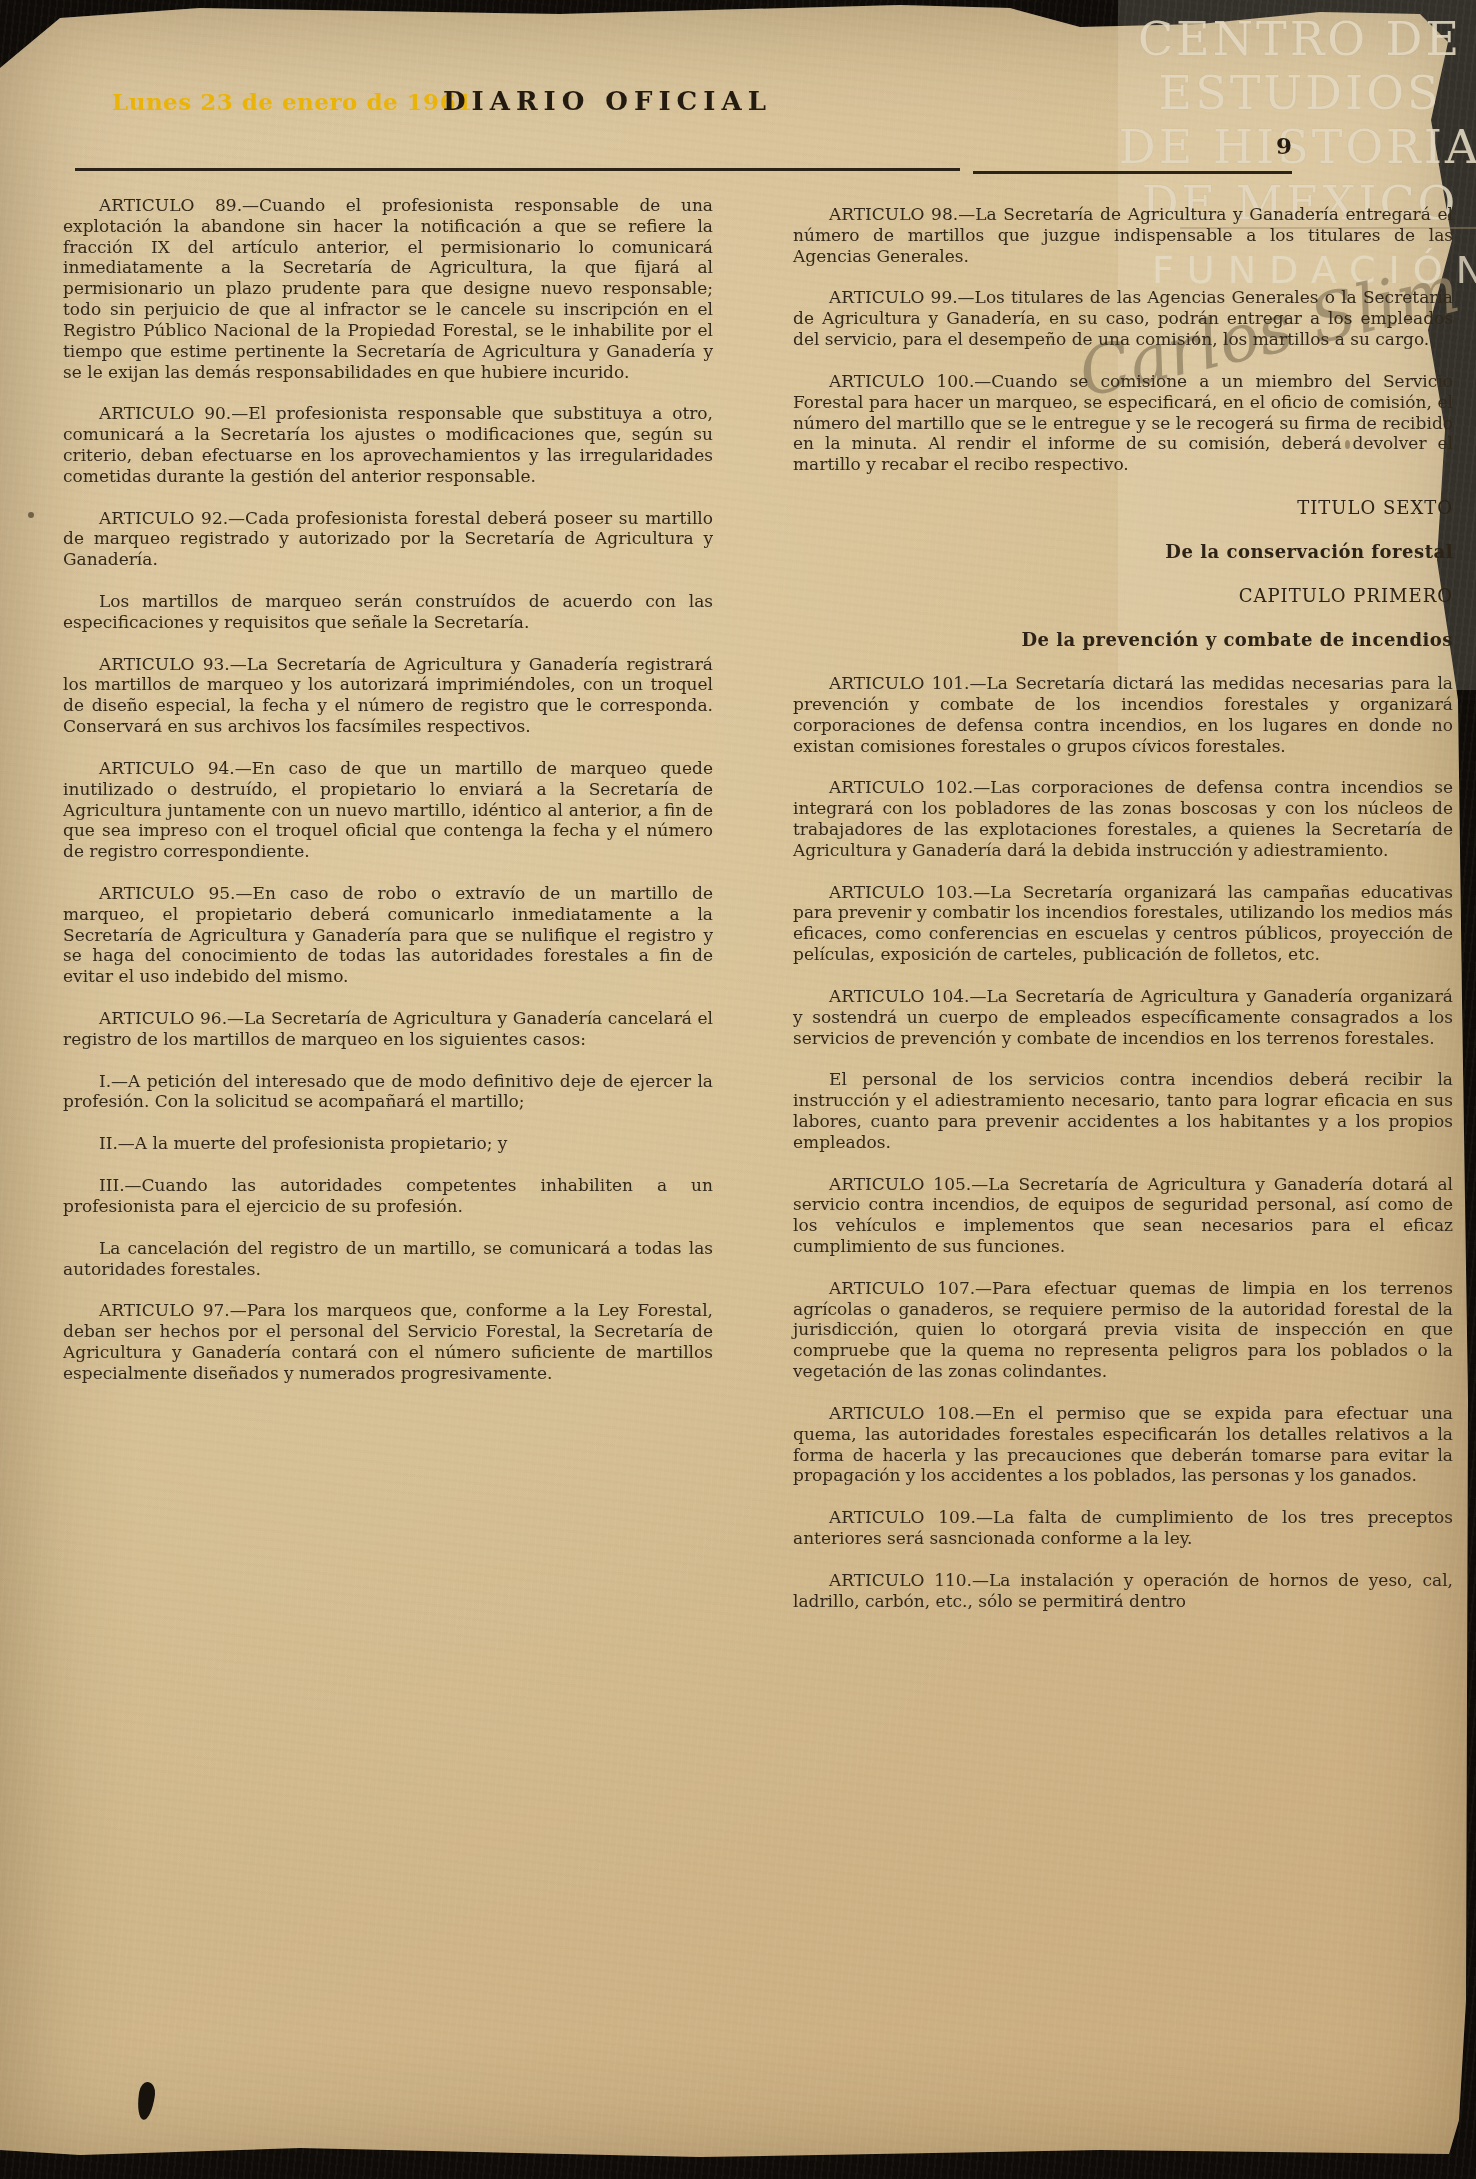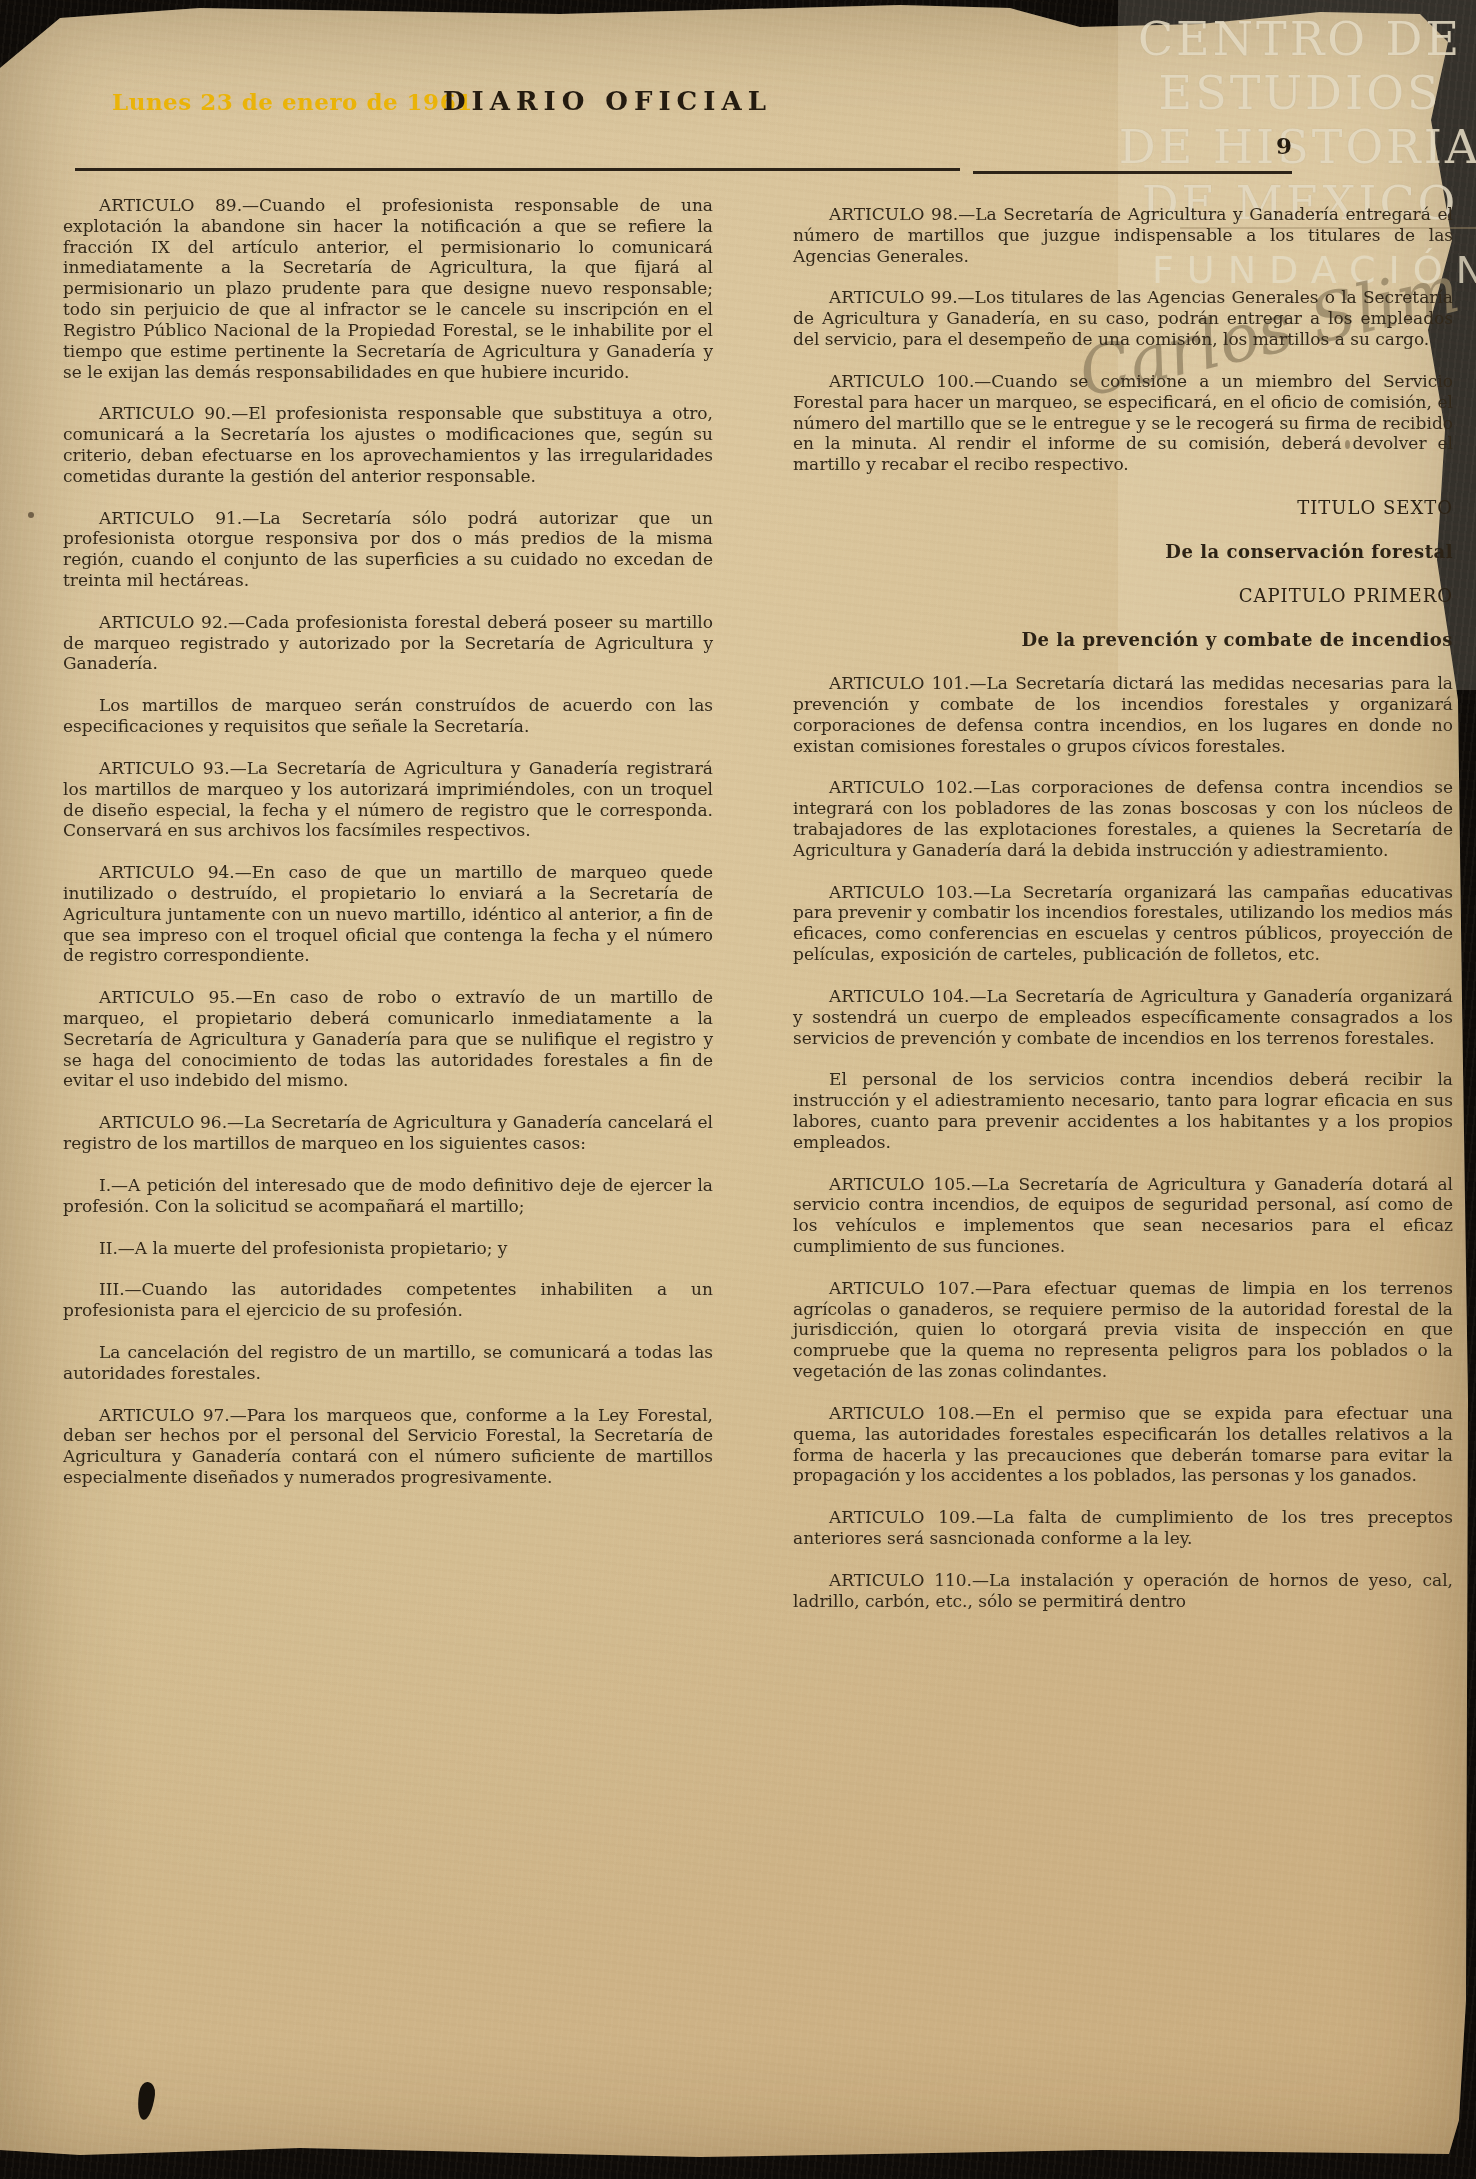--- a/index.html
+++ b/index.html
@@ -76,21 +76,20 @@
 
   <div class="hdr-date">Lunes 23 de enero de 1961</div>
   <div class="hdr-mast">DIARIO OFICIAL</div>
   <div class="hdr-page">9</div>
   <div class="rule r1"></div>
   <div class="rule r2"></div>
 
   <div class="col" id="col-left">
     <p class="para">ARTICULO 89.—Cuando el profesionista responsable de una explotación la abandone sin hacer la notificación a que se refiere la fracción IX del artículo anterior, el permisionario lo comunicará inmediatamente a la Secretaría de Agricultura, la que fijará al permisionario un plazo prudente para que designe nuevo responsable; todo sin perjuicio de que al infractor se le cancele su inscripción en el Registro Público Nacional de la Propiedad Forestal, se le inhabilite por el tiempo que estime pertinente la Secretaría de Agricultura y Ganadería y se le exijan las demás responsabilidades en que hubiere incurido.</p>
     <p class="para">ARTICULO 90.—El profesionista responsable que substituya a otro, comunicará a la Secretaría los ajustes o modificaciones que, según su criterio, deban efectuarse en los aprovechamientos y las irregularidades cometidas durante la gestión del anterior responsable.</p>
-    <p class="para">ARTICULO 91.—La Secretaría sólo podrá autorizar que un profesionista otorgue responsiva por dos o más predios de la misma región, cuando el conjunto de las superficies a su cuidado no excedan de treinta mil hectáreas.</p>
     <p class="para">ARTICULO 92.—Cada profesionista forestal deberá poseer su martillo de marqueo registrado y autorizado por la Secretaría de Agricultura y Ganadería.</p>
     <p class="para">Los martillos de marqueo serán construídos de acuerdo con las especificaciones y requisitos que señale la Secretaría.</p>
     <p class="para">ARTICULO 93.—La Secretaría de Agricultura y Ganadería registrará los martillos de marqueo y los autorizará imprimiéndoles, con un troquel de diseño especial, la fecha y el número de registro que le corresponda. Conservará en sus archivos los facsímiles respectivos.</p>
     <p class="para">ARTICULO 94.—En caso de que un martillo de marqueo quede inutilizado o destruído, el propietario lo enviará a la Secretaría de Agricultura juntamente con un nuevo martillo, idéntico al anterior, a fin de que sea impreso con el troquel oficial que contenga la fecha y el número de registro correspondiente.</p>
     <p class="para">ARTICULO 95.—En caso de robo o extravío de un martillo de marqueo, el propietario deberá comunicarlo inmediatamente a la Secretaría de Agricultura y Ganadería para que se nulifique el registro y se haga del conocimiento de todas las autoridades forestales a fin de evitar el uso indebido del mismo.</p>
     <p class="para">ARTICULO 96.—La Secretaría de Agricultura y Ganadería cancelará el registro de los martillos de marqueo en los siguientes casos:</p>
     <p class="para">I.—A petición del interesado que de modo definitivo deje de ejercer la profesión. Con la solicitud se acompañará el martillo;</p>
     <p class="para">II.—A la muerte del profesionista propietario; y</p>
     <p class="para">III.—Cuando las autoridades competentes inhabiliten a un profesionista para el ejercicio de su profesión.</p>
     <p class="para">La cancelación del registro de un martillo, se comunicará a todas las autoridades forestales.</p>

